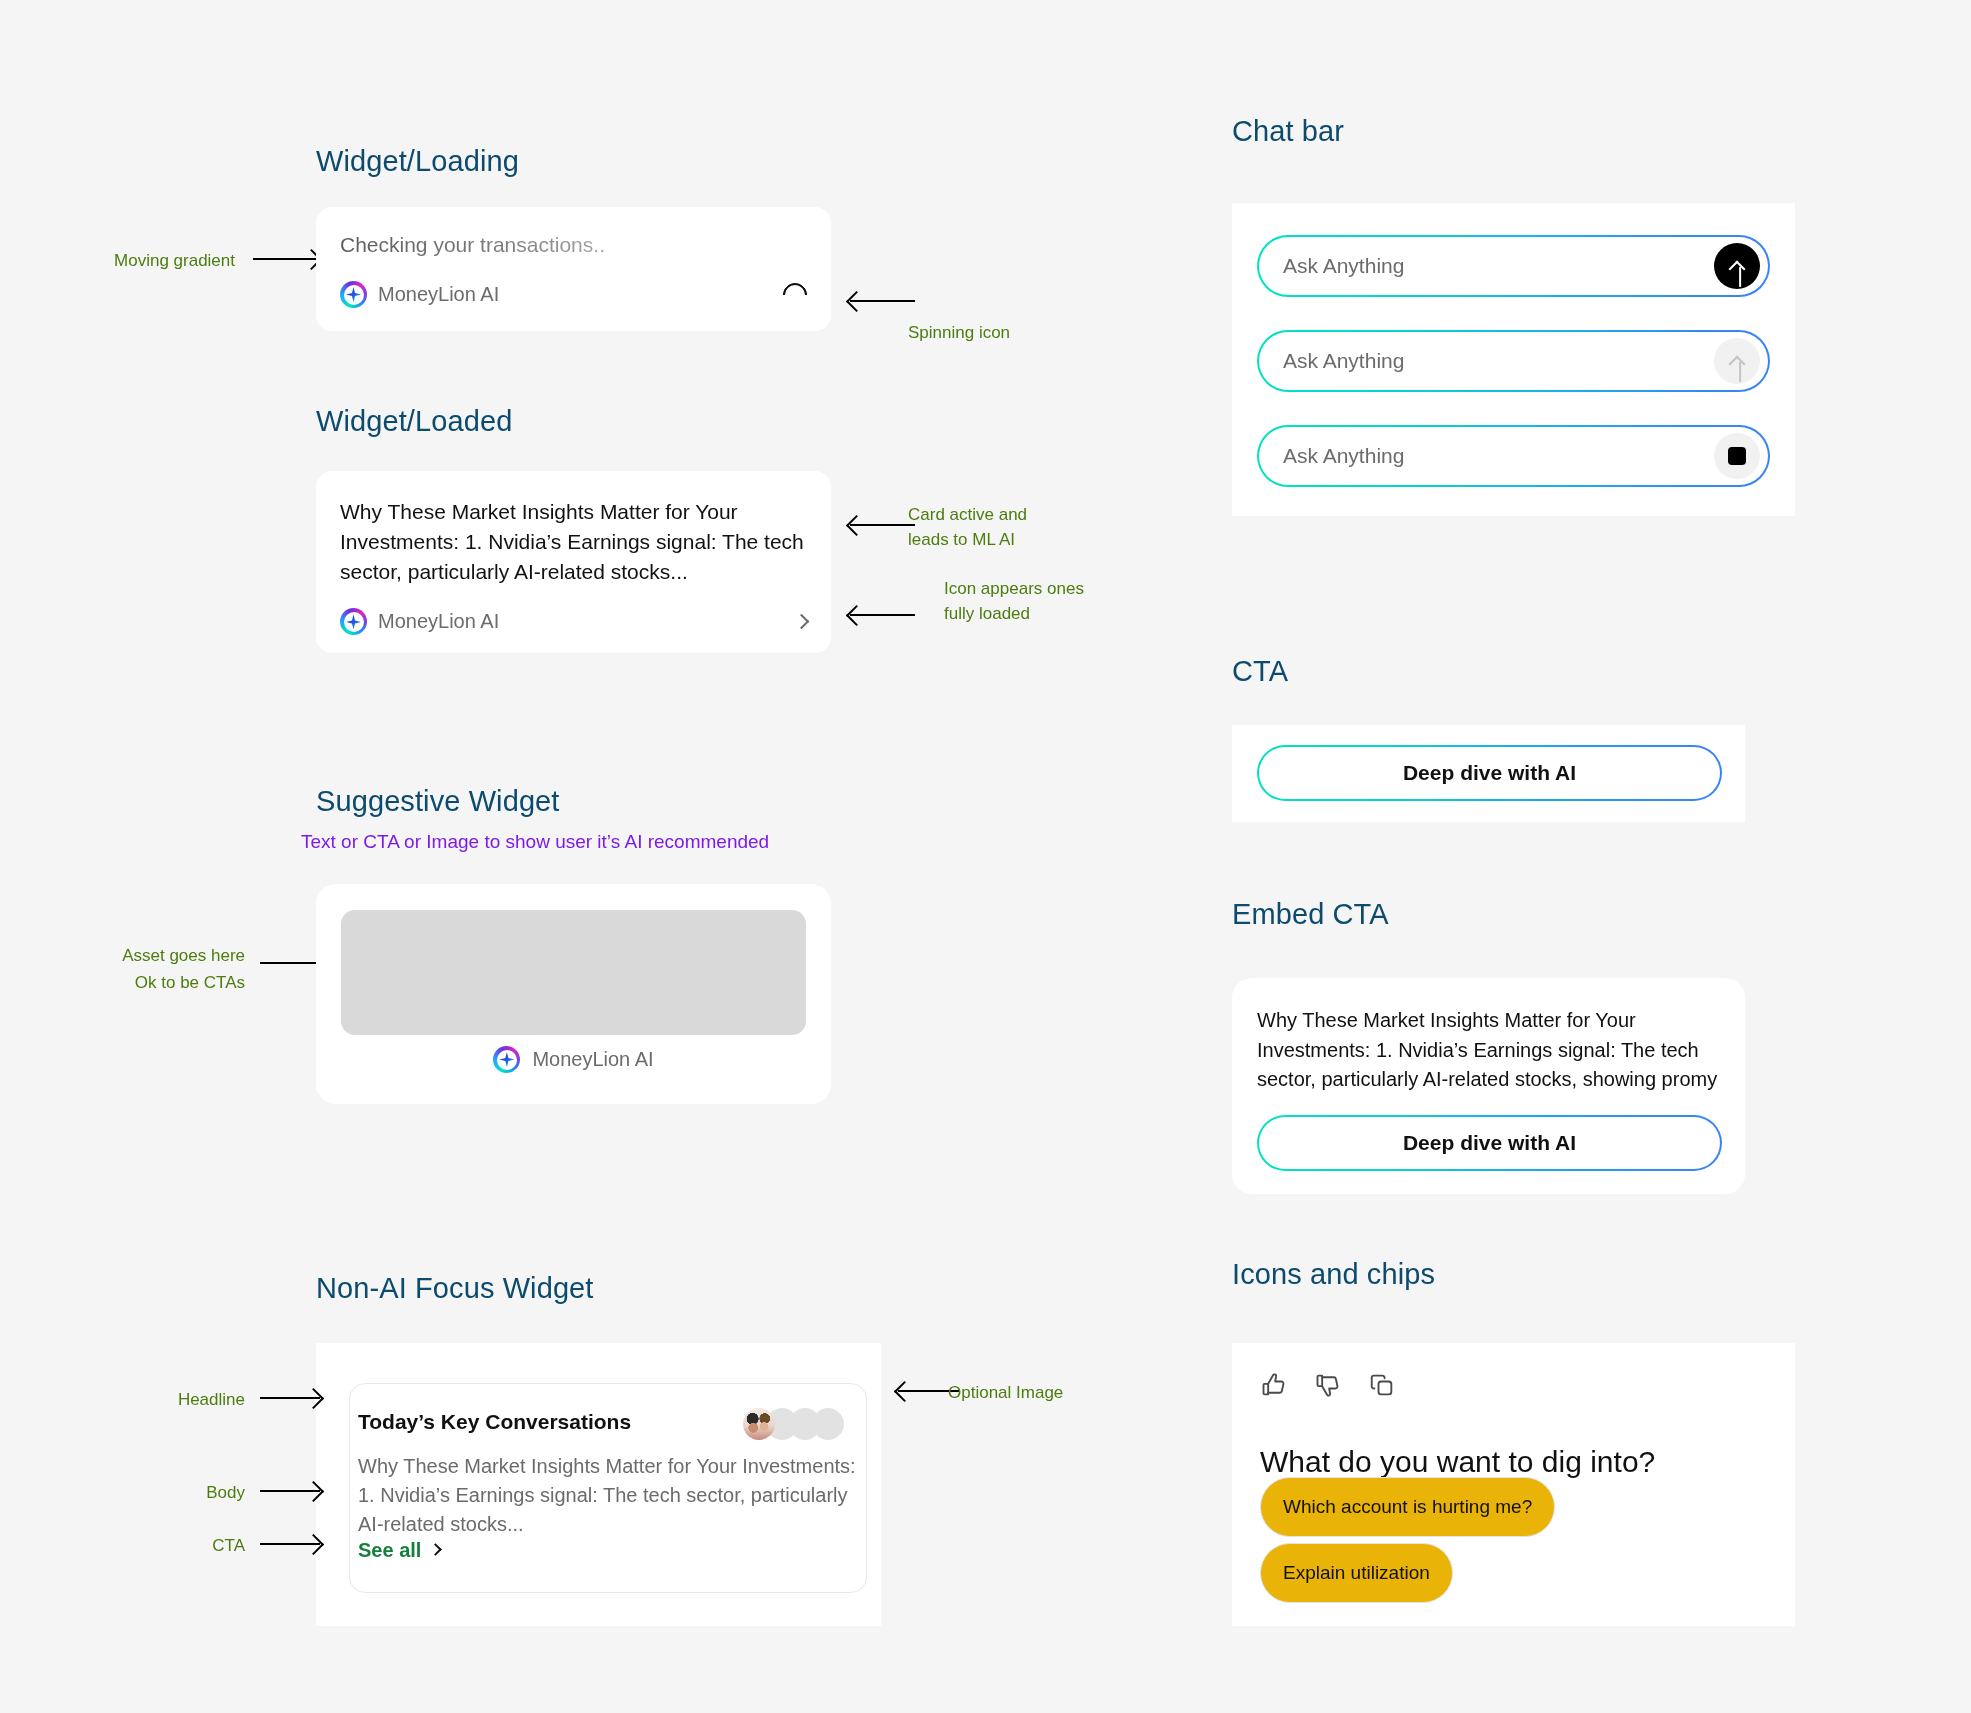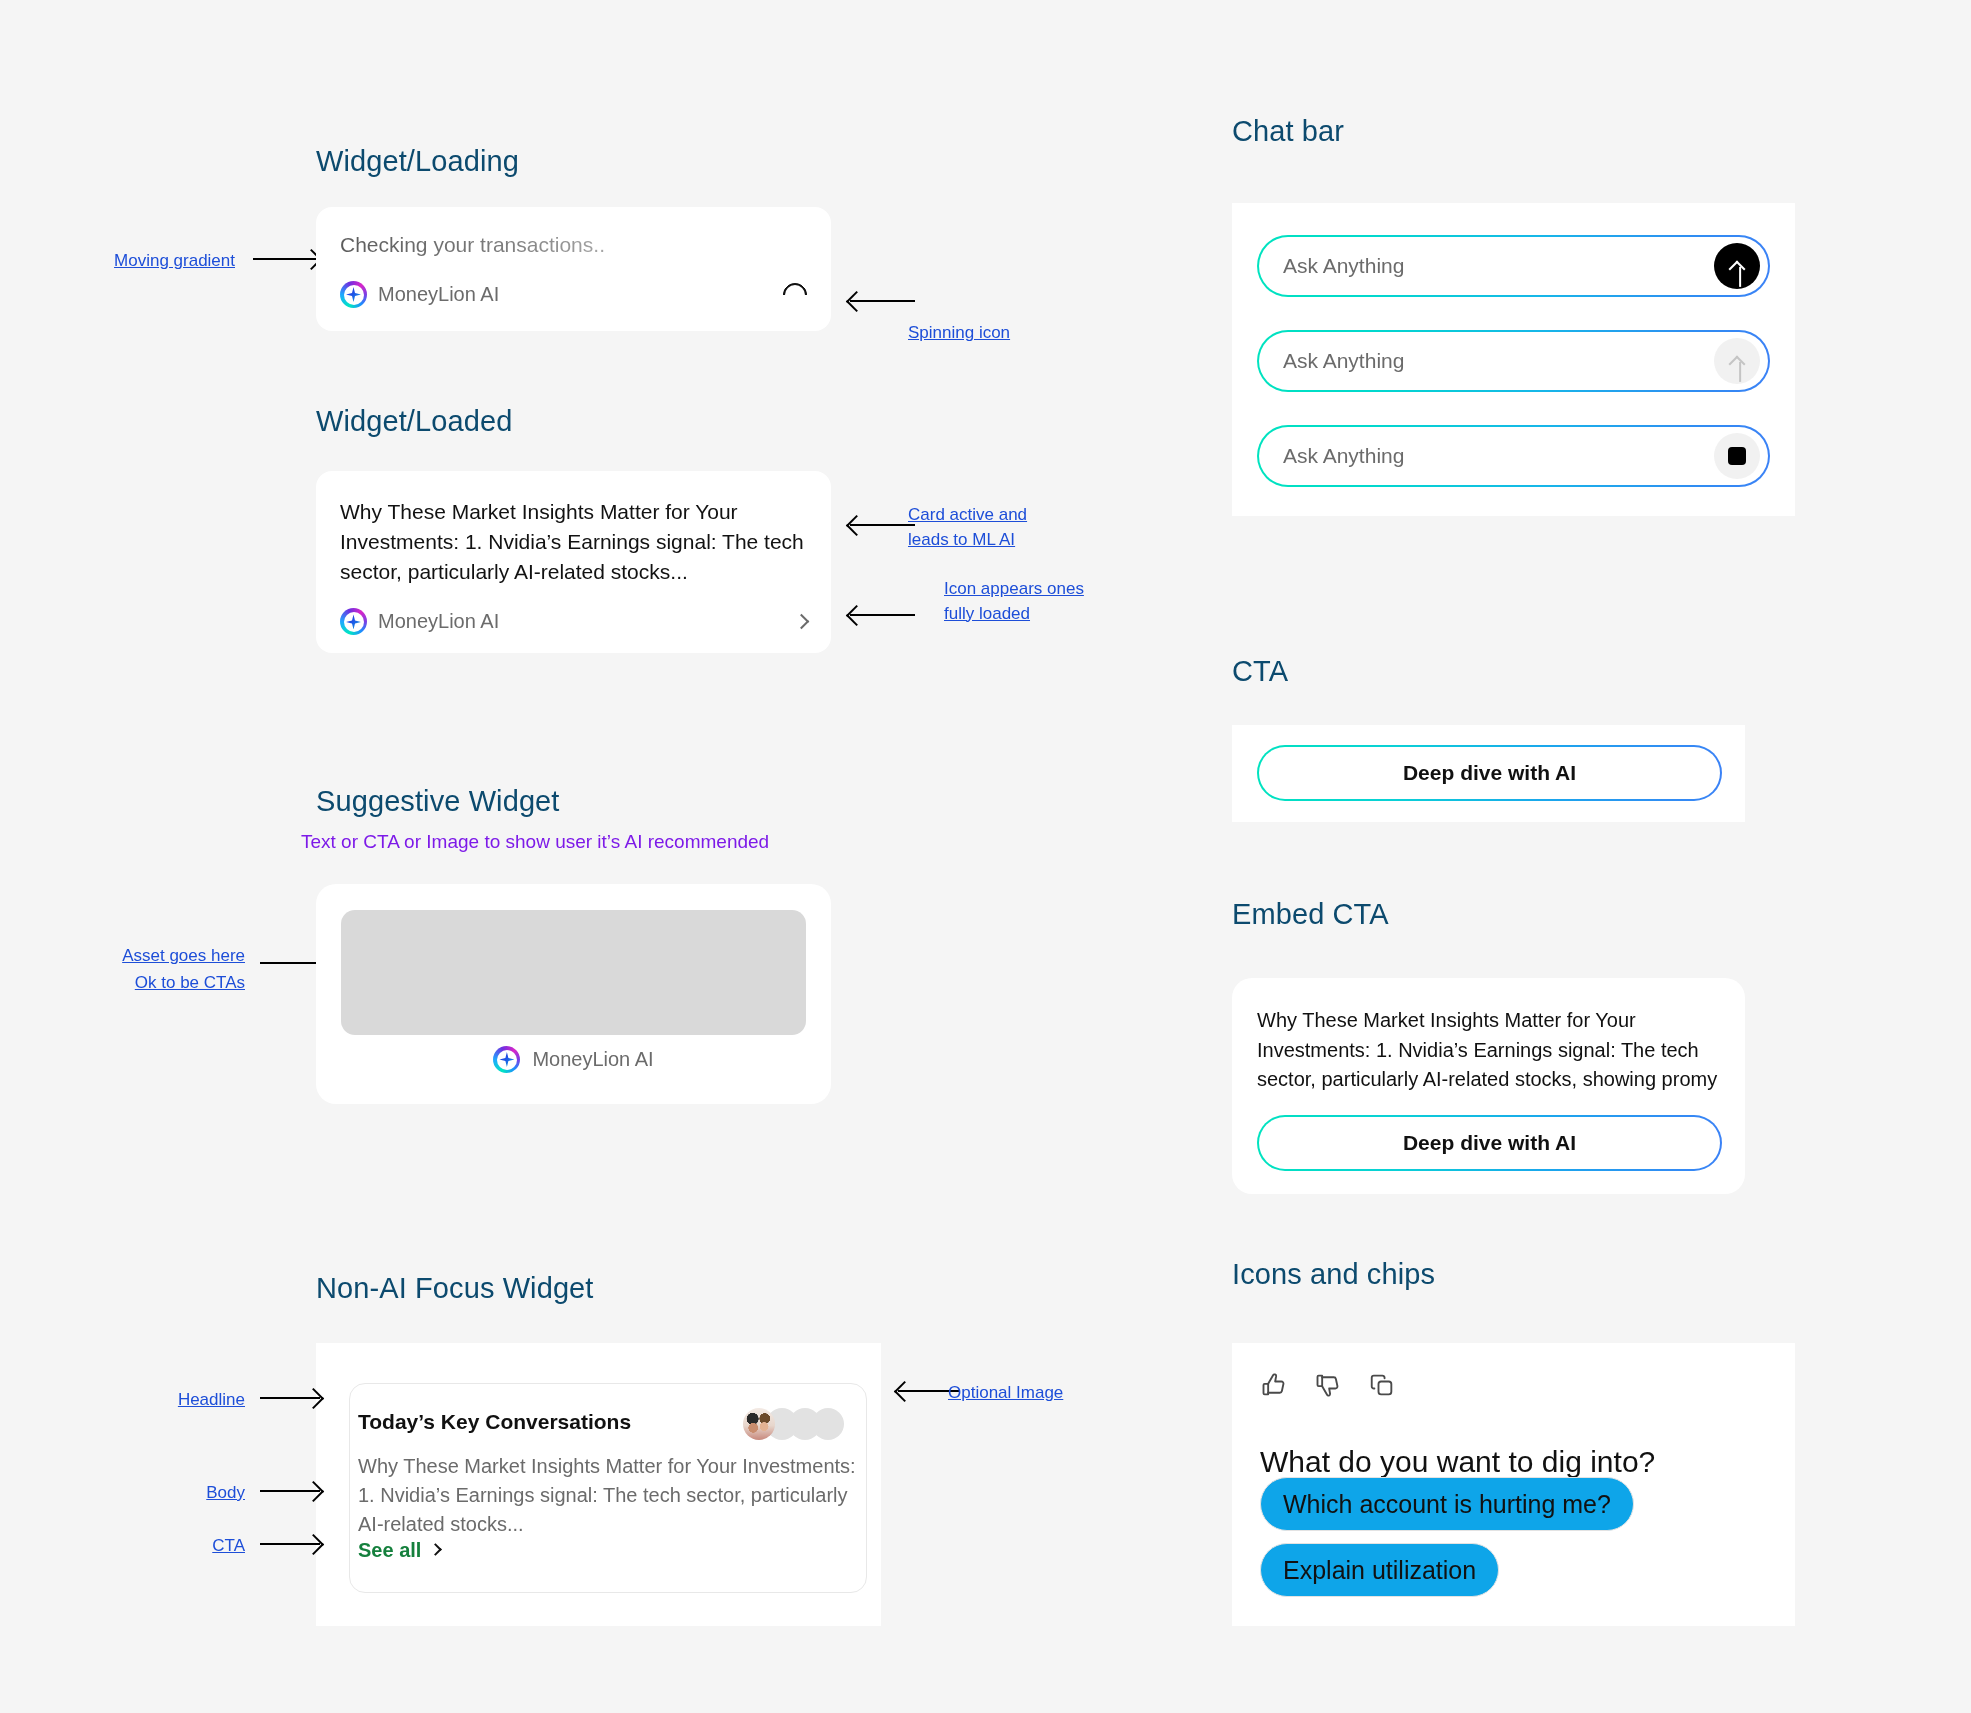--- a/index.html
+++ b/index.html
@@ -23,21 +23,21 @@
   }
   .sec-sub {
     position: absolute;
     color: #7d1ae8;
     font-size: 19px;
     font-weight: 400;
     white-space: nowrap;
   }
 
   
-  .anno { position: absolute; font-size: 17px; color: #1d4ed8; line-height: 1.45; white-space: nowrap; text-decoration: underline; }
+  .anno { position: absolute; font-size: 17px; color: #4d7c0f; line-height: 1.45; white-space: nowrap; }
   .anno.r { text-align: right; }
   .anno.l { text-align: left; }
   .arrow { position: absolute; height: 2px; background: #000; }
   .arrow::after {
     content: "";
     position: absolute;
     width: 13px; height: 13px;
     border-top: 2px solid #000;
     border-right: 2px solid #000;
     top: -6px;
@@ -234,27 +234,27 @@
 
   
   .embed-text { position: absolute; font-size: 20px; line-height: 1.48; color: #111; }
 
   
   .fb-icons { position: absolute; display: flex; gap: 26px; align-items: center; }
   .fb-icons svg { display: block; }
   .dig-title { position: absolute; font-size: 30px; font-weight: 400; color: #111; margin-top: 12px; }
   .chip {
     position: absolute;
-    height: 54px;
+    height: 60px;
     border: 1px solid #e3e3e3;
     border-radius: 999px;
-    background: #0ea5e9;
+    background: #eab308;
     display: flex; align-items: center;
     padding: 0 22px;
-    font-size: 25px;
+    font-size: 19px;
     color: #111;
     white-space: nowrap;
     cursor: pointer;
   }
 </style>
 </head>
 <body>
 
 <div class="canvas">
 

